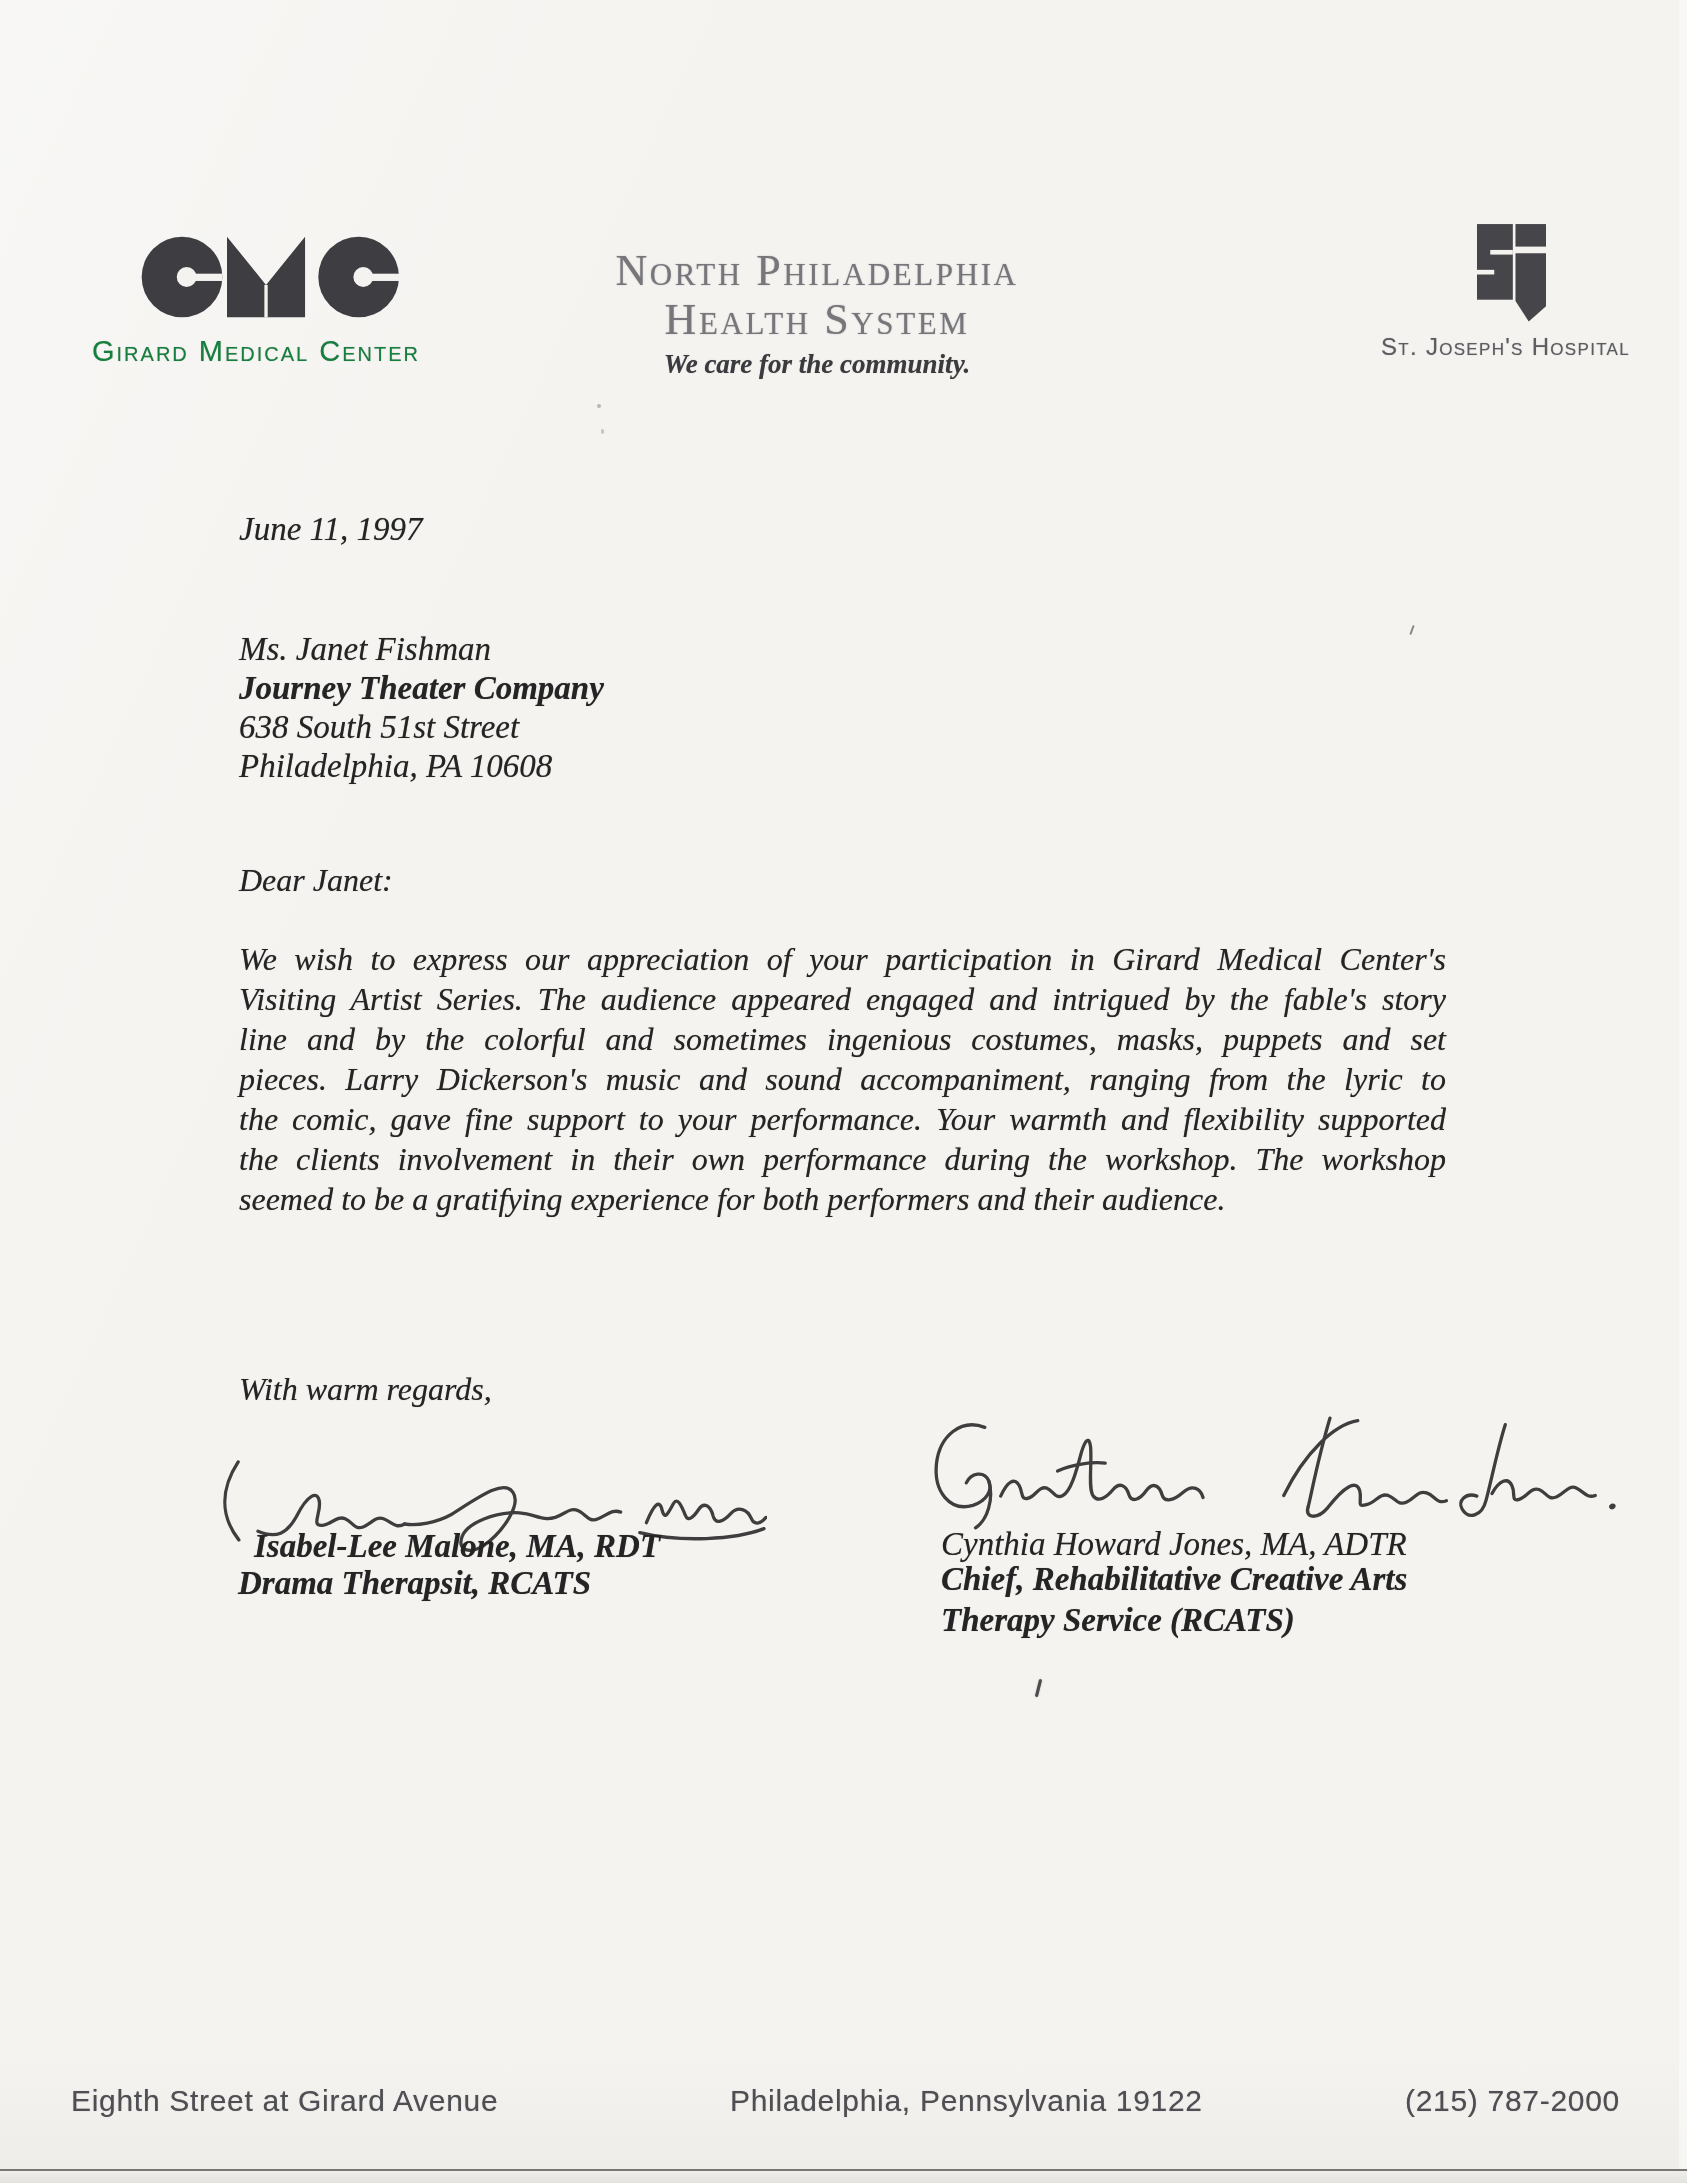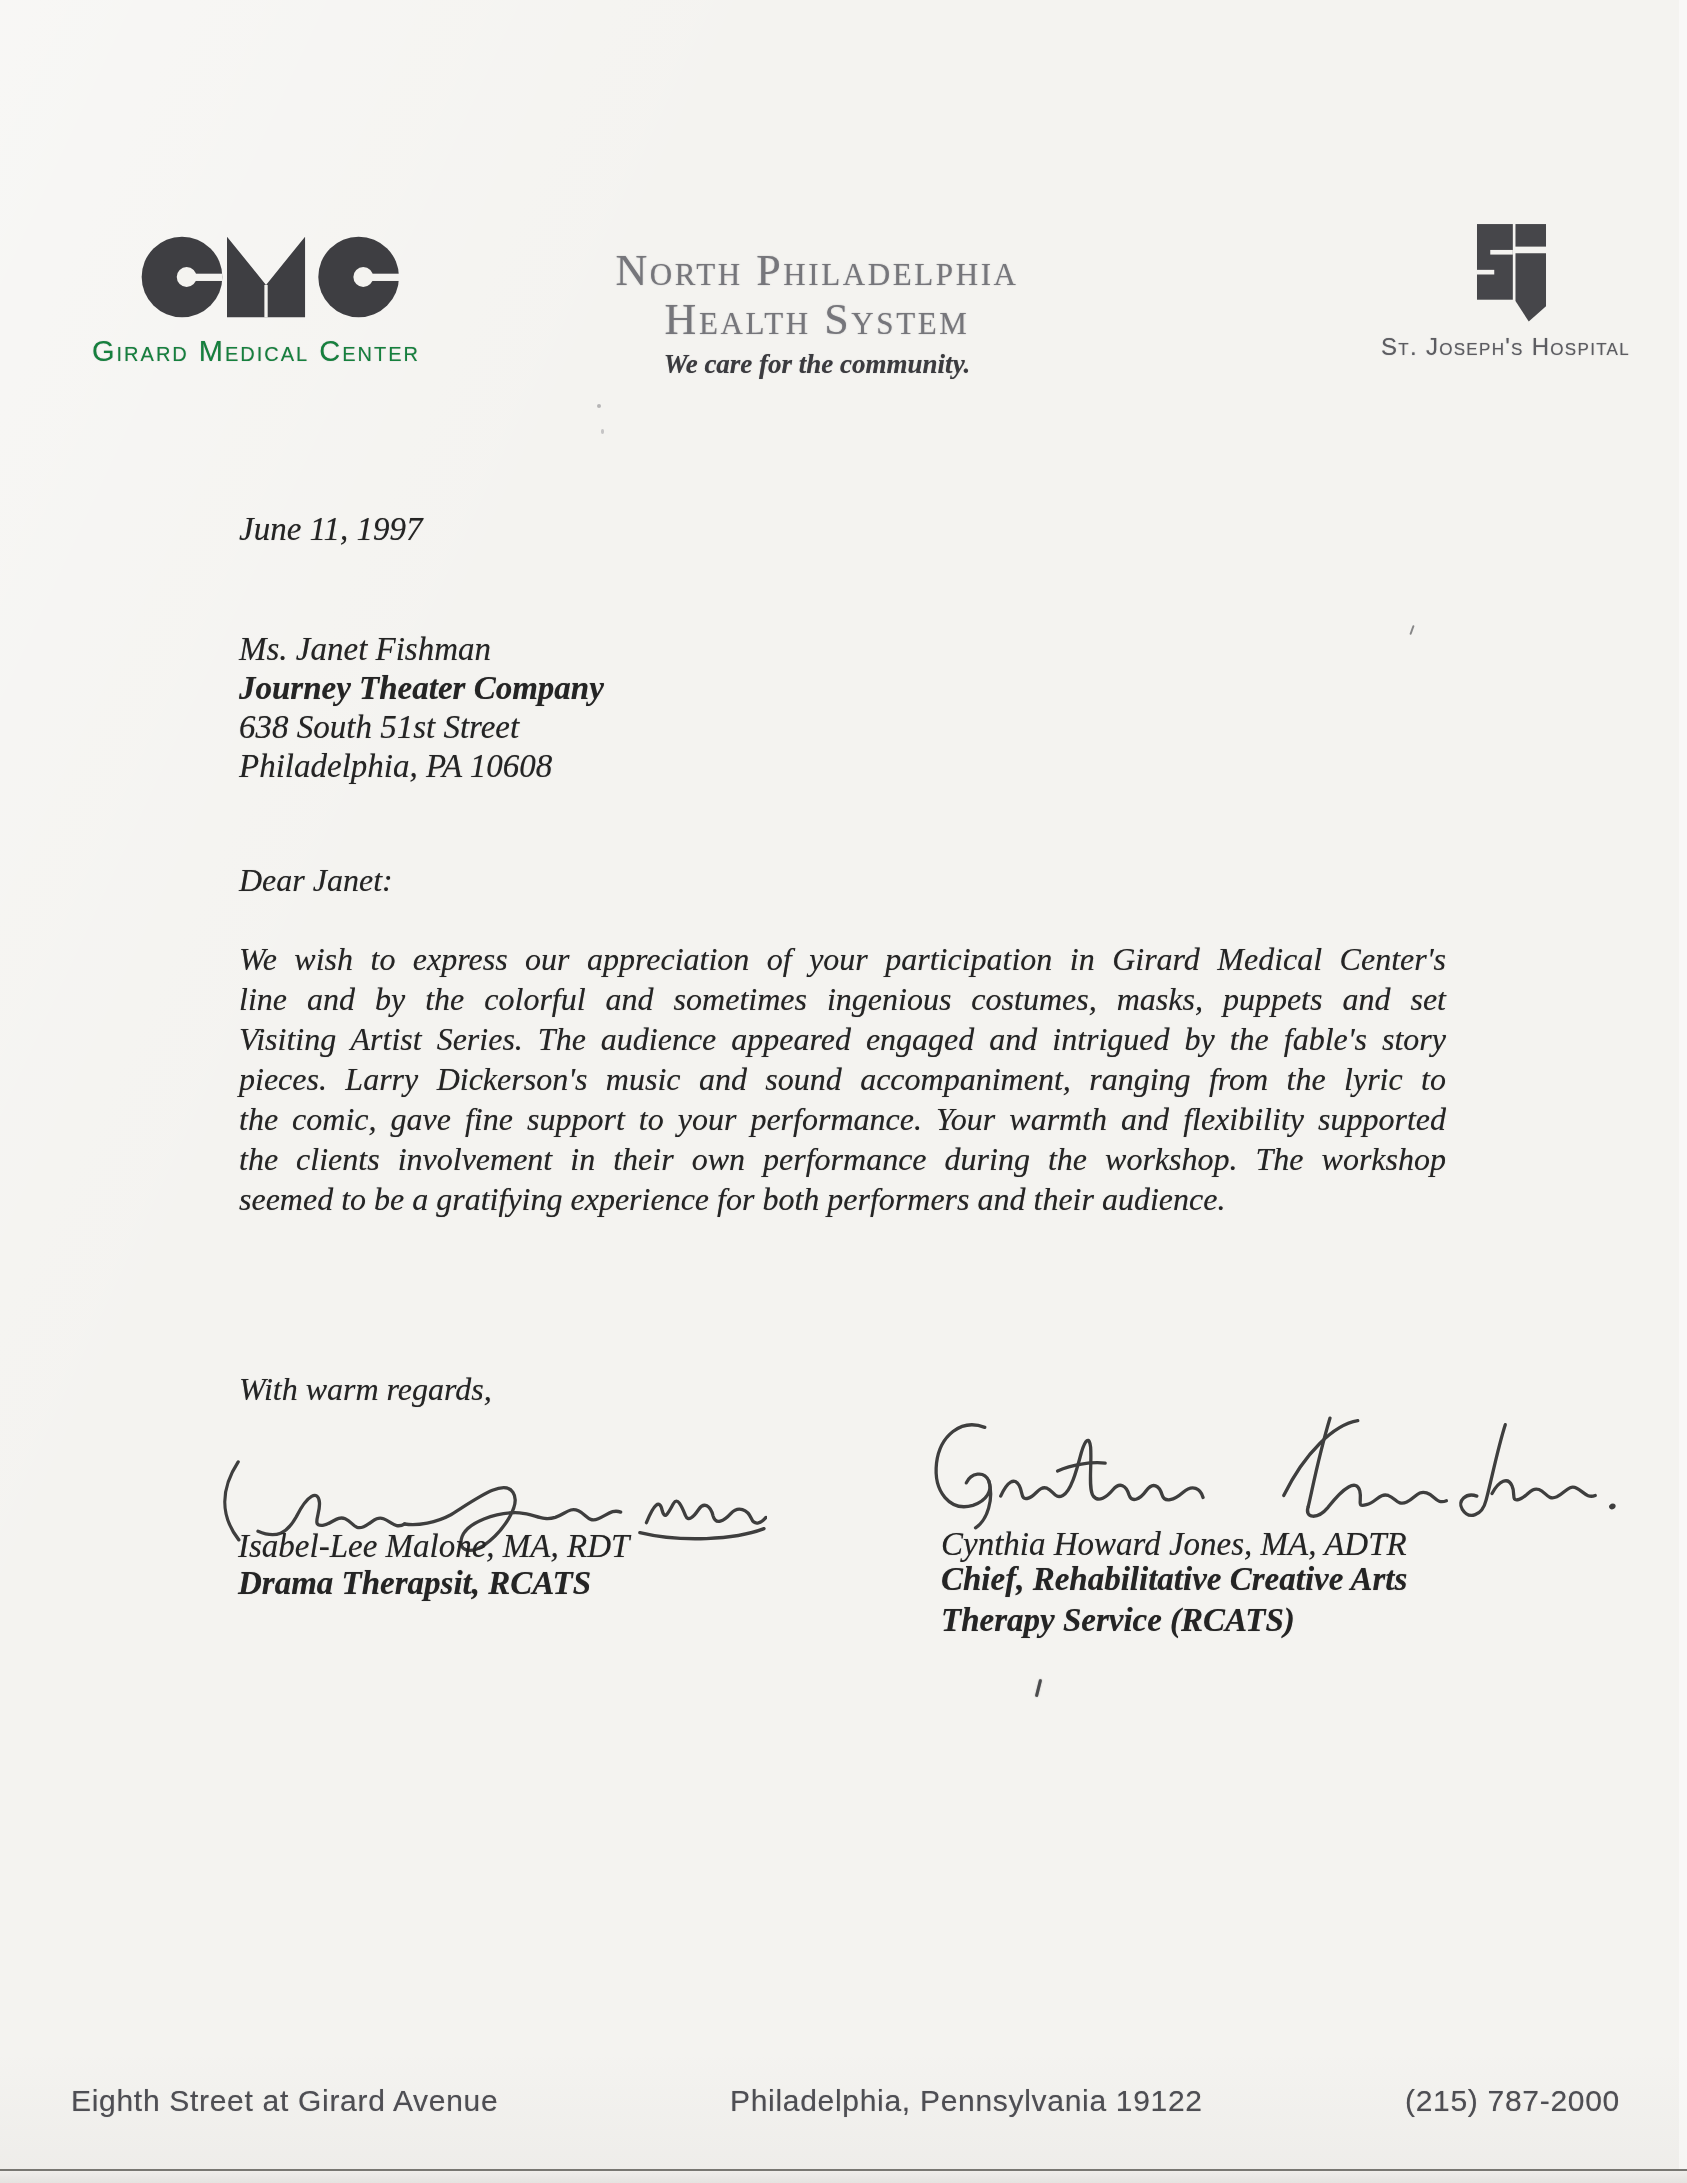--- a/index.html
+++ b/index.html
@@ -62,21 +62,21 @@
     font-size:32px;line-height:40px;font-style:italic;color:#242424;
     text-align:justify;text-align-last:justify;
     text-shadow:0 0 0.8px rgba(35,35,35,.5);
   }
   .body-line.last{text-align:center;text-align-last:left;}
   .thanks{left:239px;top:1253px;font-size:32px;}
   .closing{left:239px;top:1371px;font-size:32px;}
 
   .sig-name{font-size:33px;}
   .sig-title{font-size:33px;font-weight:bold;font-style:italic;}
-  .ln{left:238px;top:1528px;}
+  .ln{left:254px;top:1528px;font-weight:bold;}
   .lt{left:238px;top:1565px;}
   .rn{left:941px;top:1526px;}
   .rt1{left:941px;top:1561px;}
   .rt2{left:941px;top:1602px;}
 
   
   .foot{
     top:2084px;
     font-family:"Liberation Sans", sans-serif;
     font-size:30px;color:#4e4e53;letter-spacing:0.7px;
@@ -150,22 +150,22 @@
     <div>Ms. Janet Fishman</div>
     <div class="co">Journey Theater Company</div>
     <div>638 South 51st Street</div>
     <div>Philadelphia, PA 10608</div>
   </div>
 
   <div class="abs typ salute">Dear Janet:</div>
 
   <div class="abs body-block">
     <div class="body-line">We wish to express our appreciation of your participation in Girard Medical Center's</div>
+    <div class="body-line">Visiting Artist Series.  The audience appeared engaged and intrigued by the fable's story</div>
     <div class="body-line">line and by the colorful and sometimes ingenious costumes, masks, puppets and set</div>
-    <div class="body-line">Visiting Artist Series.  The audience appeared engaged and intrigued by the fable's story</div>
     <div class="body-line">pieces.  Larry Dickerson's music and sound accompaniment, ranging from the lyric to</div>
     <div class="body-line">the comic, gave fine support to your performance.  Your warmth and flexibility supported</div>
     <div class="body-line">the clients involvement in their own performance during the workshop.  The workshop</div>
     <div class="body-line last">seemed to be a gratifying experience for both performers and their audience.</div>
   </div>
 
   <div class="abs typ closing">With warm regards,</div>
 
   <div class="abs" style="left:218px;top:1452px;">
     <svg width="549" height="109" viewBox="0 0 830 165">

